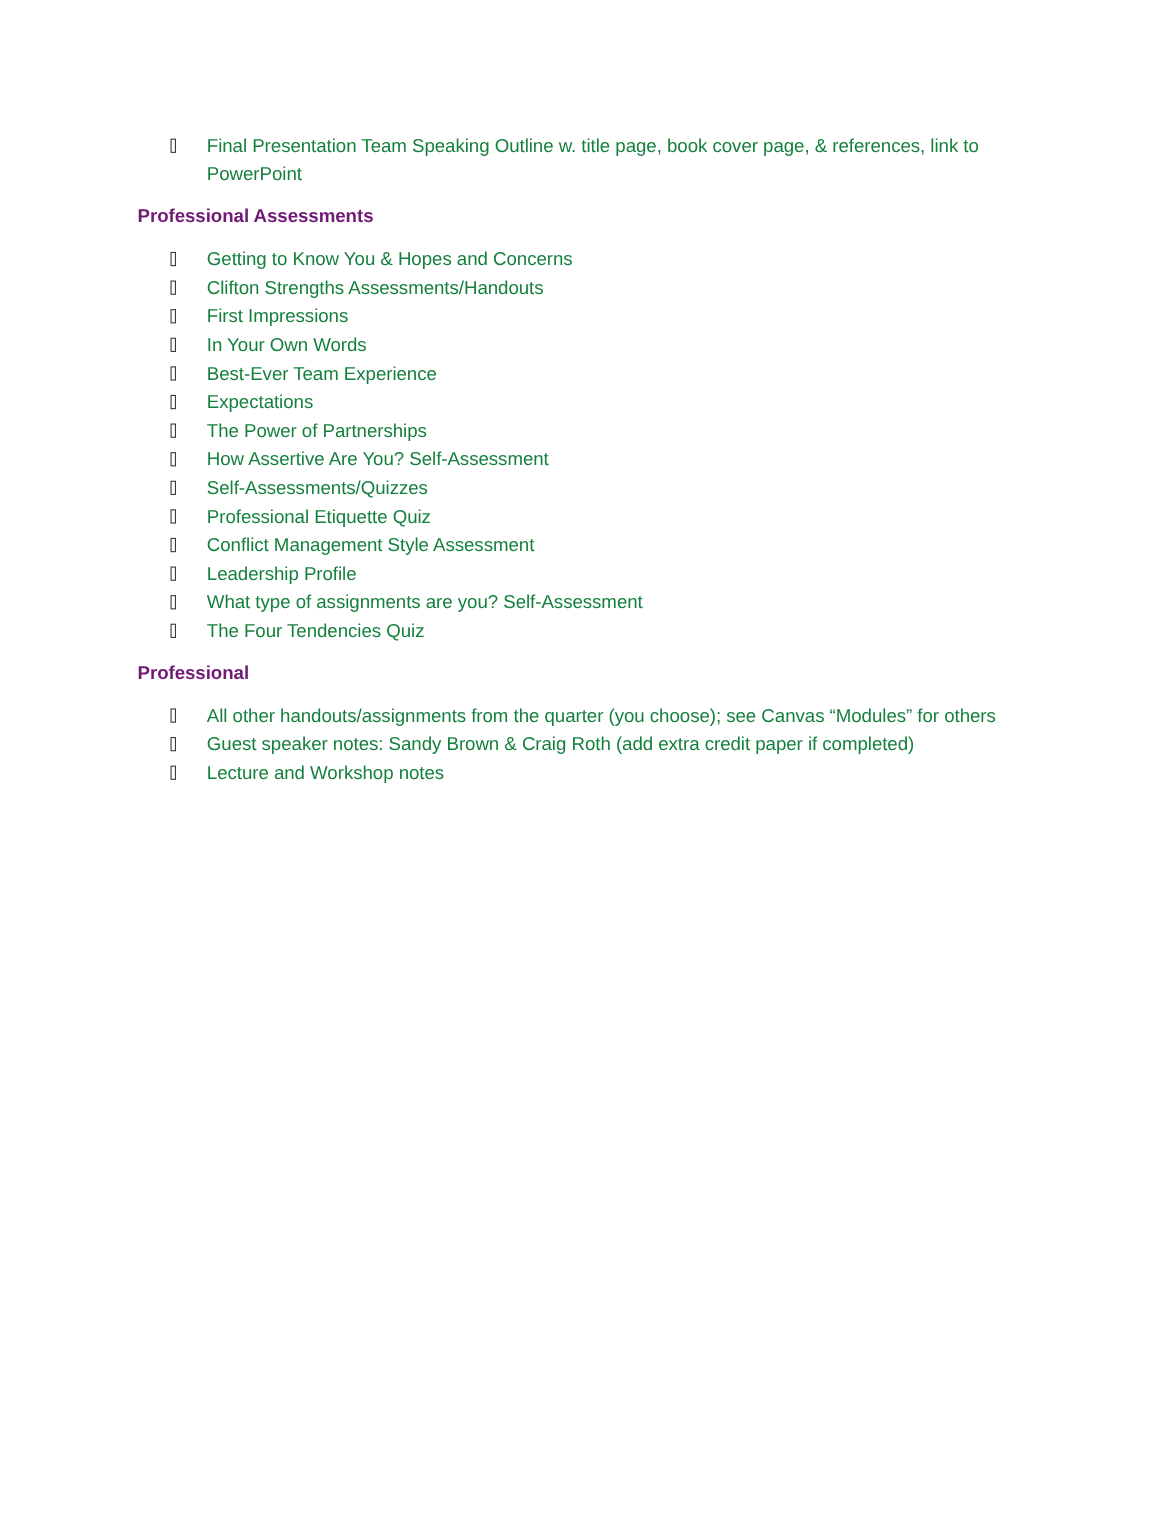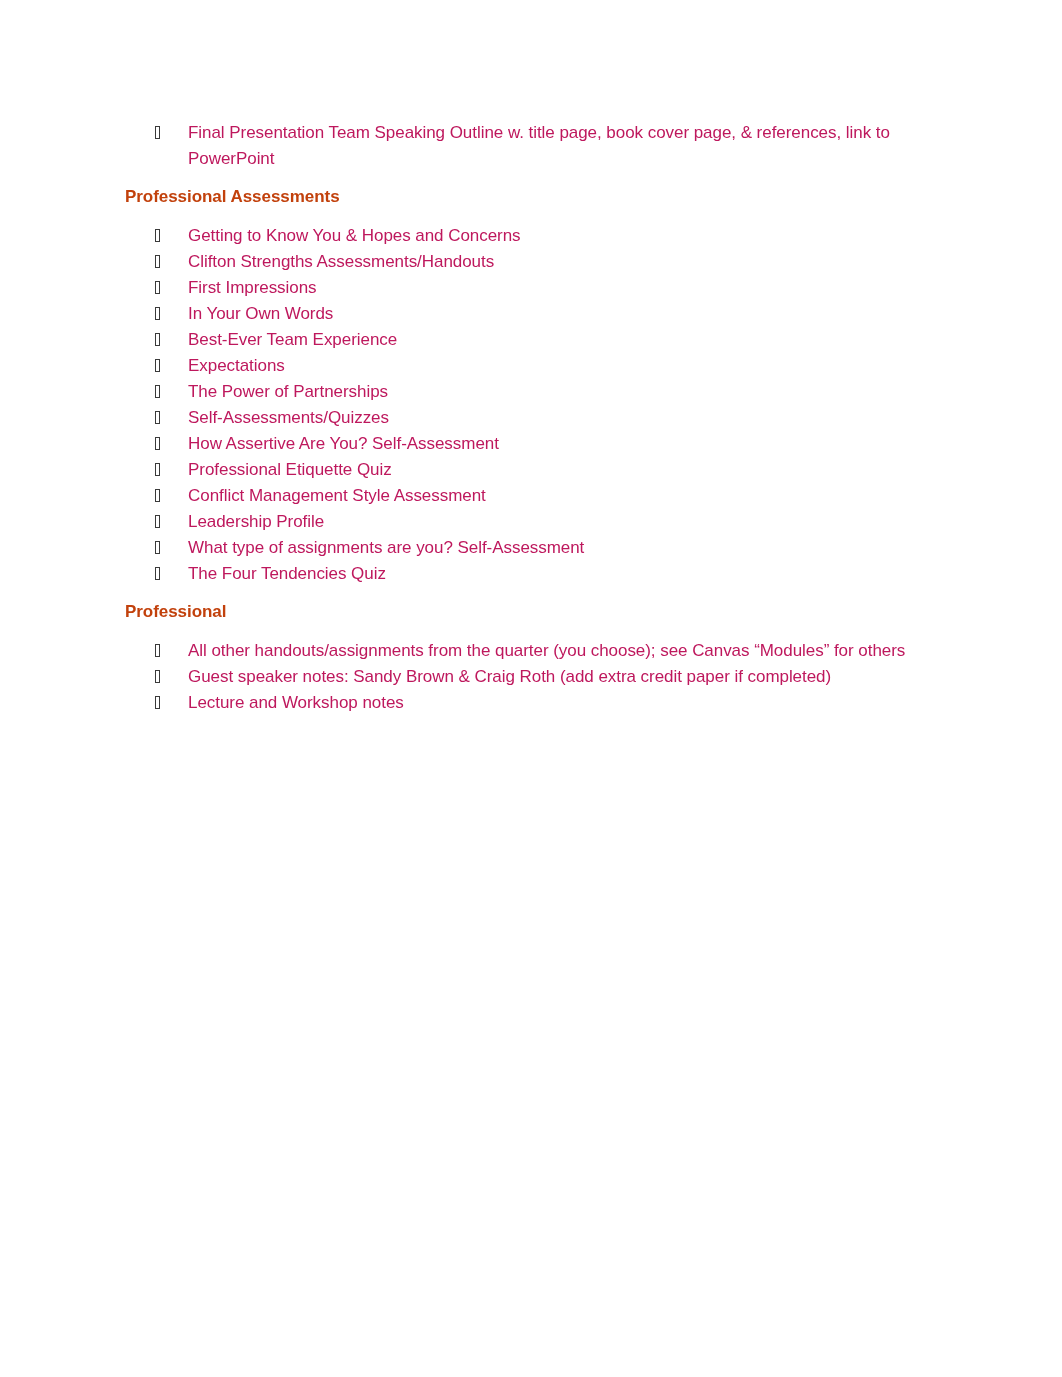--- a/index.html
+++ b/index.html
@@ -28,21 +28,21 @@
     left: 125px;
     top: 120px;
     width: 790px;
   }
 
   
   .section-heading {
     font-size: 17px;
     line-height: 26px;
     font-weight: bold;
-    color: #c2410c;
+    color: #701a75;
     margin: 0;
     padding: 0;
     letter-spacing: -0.05px;
   }
 
   
   .gap-before-heading { height: 12px; }
   .gap-after-heading  { height: 13px; }
 
   
@@ -50,21 +50,21 @@
     list-style: none;
     margin: 0;
     padding: 0;
   }
   .bullet-item {
     position: relative;
     margin: 0;
     padding: 0 0 0 63px;   
     font-size: 17px;
     line-height: 26px;
-    color: #be185d;
+    color: #15803d;
     letter-spacing: -0.05px;
   }
   
   .bullet-marker {
     position: absolute;
     left: 30px;            
     top: 6px;
     width: 5px;
     height: 13px;
     border: 1px solid #3a3a3a;
@@ -92,22 +92,22 @@
       <div class="section-heading">Professional Assessments</div>
       <div class="gap-after-heading"></div>
       <ul class="bullet-list">
         <li class="bullet-item"><span class="bullet-marker"></span><span class="item-text">Getting to Know You &amp; Hopes and Concerns</span></li>
         <li class="bullet-item"><span class="bullet-marker"></span><span class="item-text">Clifton Strengths Assessments/Handouts</span></li>
         <li class="bullet-item"><span class="bullet-marker"></span><span class="item-text">First Impressions</span></li>
         <li class="bullet-item"><span class="bullet-marker"></span><span class="item-text">In Your Own Words</span></li>
         <li class="bullet-item"><span class="bullet-marker"></span><span class="item-text">Best-Ever Team Experience</span></li>
         <li class="bullet-item"><span class="bullet-marker"></span><span class="item-text">Expectations</span></li>
         <li class="bullet-item"><span class="bullet-marker"></span><span class="item-text">The Power of Partnerships</span></li>
+        <li class="bullet-item"><span class="bullet-marker"></span><span class="item-text">How Assertive Are You? Self-Assessment</span></li>
         <li class="bullet-item"><span class="bullet-marker"></span><span class="item-text">Self-Assessments/Quizzes</span></li>
-        <li class="bullet-item"><span class="bullet-marker"></span><span class="item-text">How Assertive Are You? Self-Assessment</span></li>
         <li class="bullet-item"><span class="bullet-marker"></span><span class="item-text">Professional Etiquette Quiz</span></li>
         <li class="bullet-item"><span class="bullet-marker"></span><span class="continuation-line">Conflict Management Style Assessment</span></li>
         <li class="bullet-item"><span class="bullet-marker"></span><span class="item-text">Leadership Profile</span></li>
         <li class="bullet-item"><span class="bullet-marker"></span><span class="item-text">What type of assignments are you? Self-Assessment</span></li>
         <li class="bullet-item"><span class="bullet-marker"></span><span class="item-text">The Four Tendencies Quiz</span></li>
       </ul>
       <div class="gap-before-heading"></div>
       <div class="section-heading">Professional</div>
       <div class="gap-after-heading"></div>
       <ul class="bullet-list">

